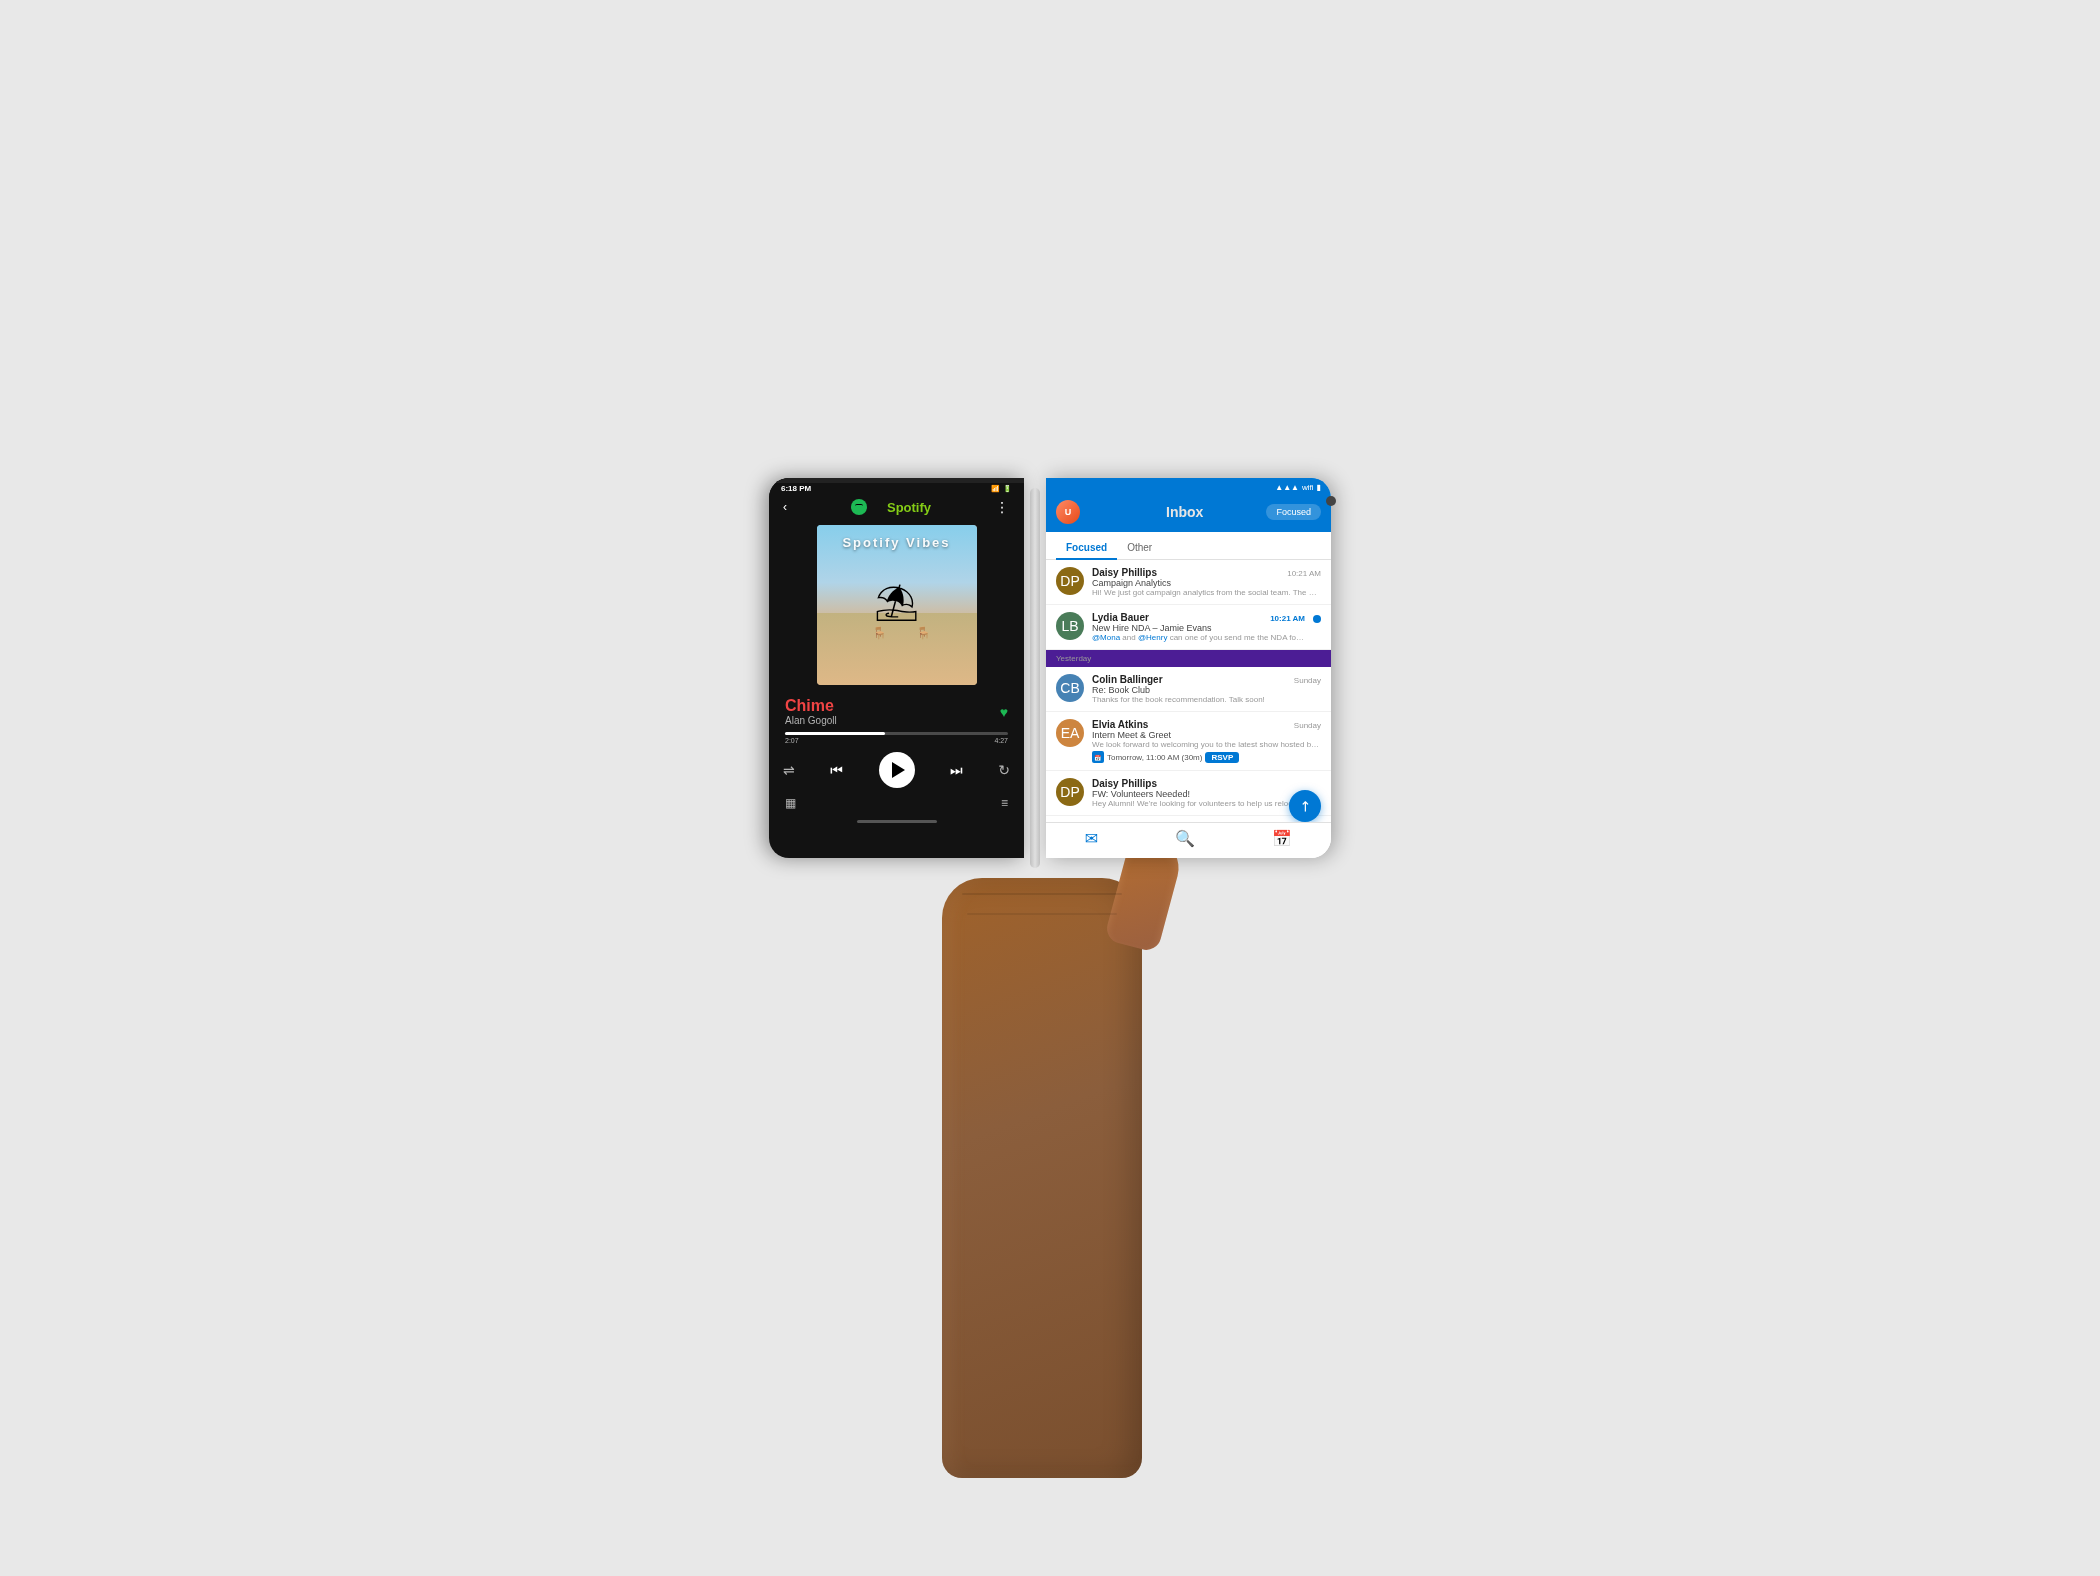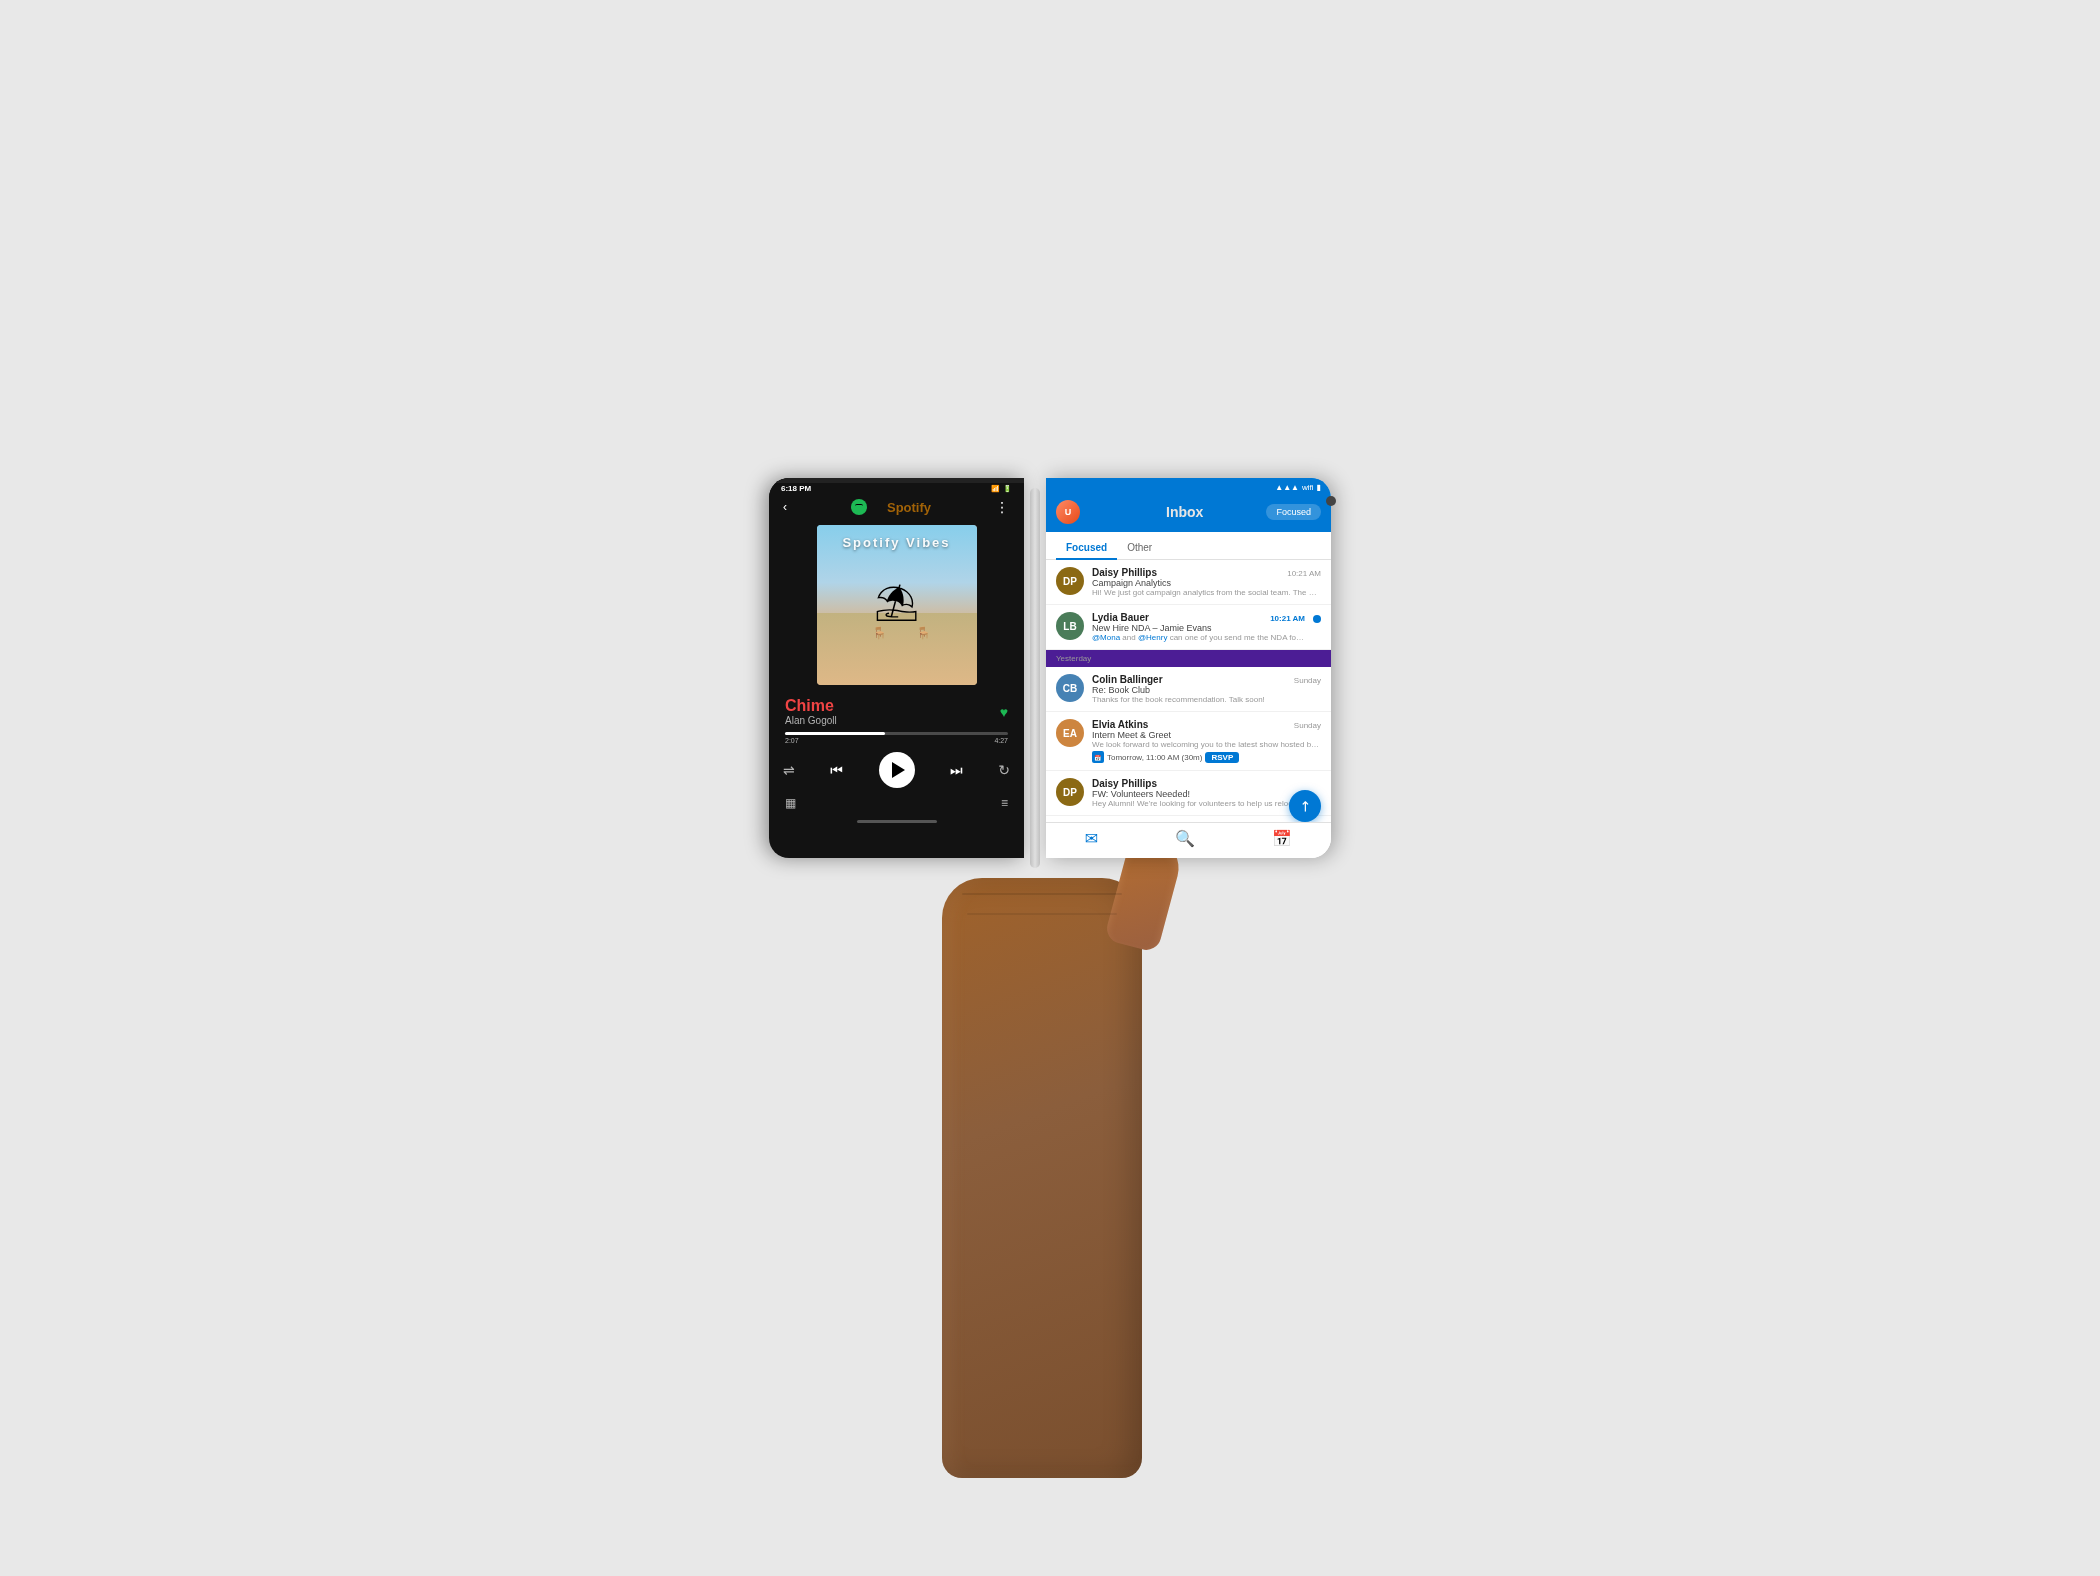--- a/index.html
+++ b/index.html
@@ -90,21 +90,21 @@
       background: #121212;
     }
     .spotify-header .back-icon {
       color: #fff;
       font-size: 12px;
     }
     .spotify-logo {
       display: flex;
       align-items: center;
       gap: 20px;
-      color: #a16207;
+      color: #84cc16;
       font-size: 13px;
       font-weight: 700;
     }
     .spotify-logo .logo-icon {
       width: 16px;
       height: 16px;
       background: #1DB954;
       border-radius: 50%;
       display: flex;
       align-items: center;
@@ -371,22 +371,22 @@
     }
     .email-avatar {
       width: 28px;
       height: 28px;
       border-radius: 50%;
       flex-shrink: 0;
       display: flex;
       align-items: center;
       justify-content: center;
       color: #fff;
-      font-size: 10px;
-      font-weight: 700;
+      font-size: 14px;
+      font-weight: 400;
     }
     .email-content {
       flex: 1;
       min-width: 0;
     }
     .email-header-row {
       display: flex;
       justify-content: space-between;
       align-items: flex-end;
     }

